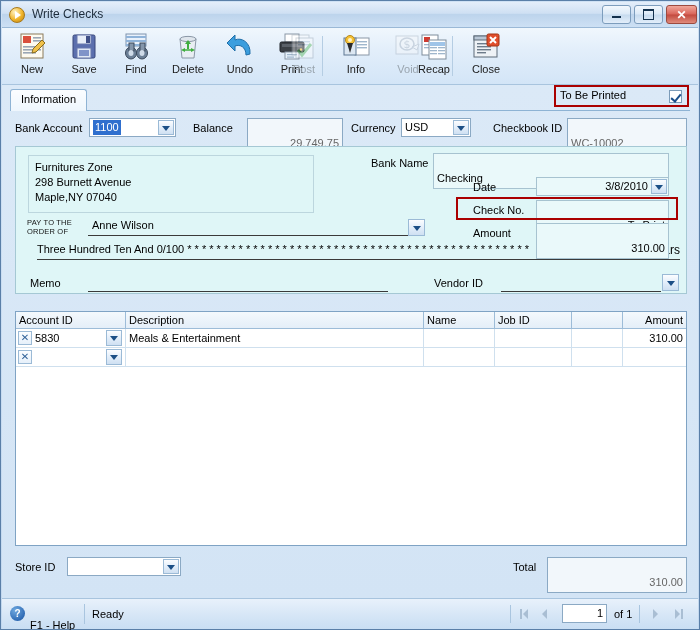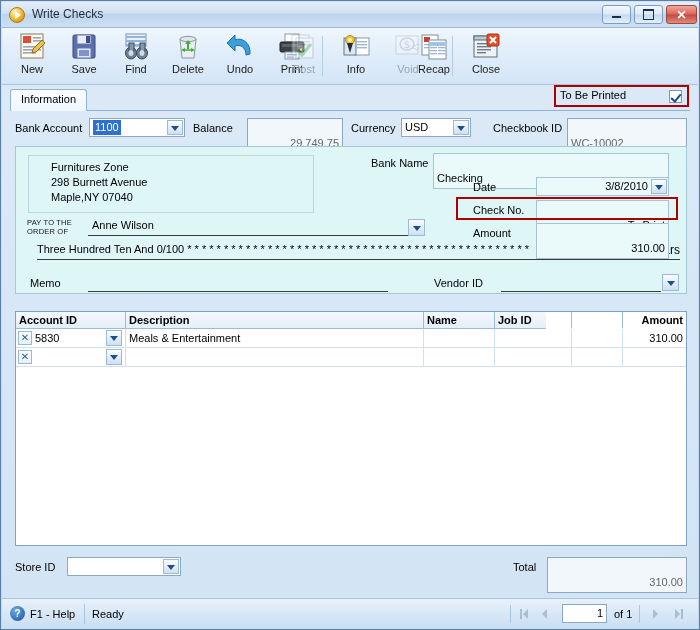--- a/index.html
+++ b/index.html
@@ -216,21 +216,21 @@
     position: absolute; left: 14px; top: 145px;
     width: 672px; height: 148px;
     background: #dff6f7;
     border: 1px solid #a5c8d4;
   }
   #payer-box {
     position: absolute; left: 12px; top: 8px;
     width: 286px; height: 58px;
     border: 1px solid #bcd6de;
     background: #dff6f7;
-    padding: 4px 22px;
+    padding: 4px 6px;
     line-height: 15px;
     font-size: 11px;
   }
   #pay-to-label {
     position: absolute; left: 11px; top: 71px;
     font-size: 7.5px; line-height: 9px; letter-spacing: .2px;
     color: #111;
   }
   #payee-line {
     position: absolute; left: 72px; top: 72px;
@@ -304,24 +304,23 @@
 
   
   #grid {
     position: absolute; left: 14px; top: 310px;
     width: 672px; height: 235px;
     background: #fff;
     border: 1px solid #7fa3c4;
   }
   #grid-head {
     position: absolute; left: 0; top: 0;
-    width: 530px; height: 17px;
+    width: 670px; height: 17px;
     background: linear-gradient(180deg,#f4f9fd 0%,#e4eef8 100%);
     border-bottom: 1px solid #9dbcd8;
-    font-weight: bold;
   }
   .gh {
     position: absolute; top: 0; height: 16px;
     font-size: 11px; line-height: 16px;
     padding: 0 3px;
     border-right: 1px solid #9dbcd8;
     overflow: hidden; white-space: nowrap;
   }
   .grow {
     position: absolute; left: 0;
@@ -371,21 +370,21 @@
     background: linear-gradient(180deg,#e8f1fb 0%,#d6e6f6 55%,#c9def3 100%);
     border-top: 1px solid #a8c4de;
   }
   #help-icon {
     position: absolute; left: 8px; top: 7px;
     width: 15px; height: 15px; border-radius: 50%;
     background: radial-gradient(circle at 35% 30%, #6fa9e0 0%, #2f6bb5 70%, #1c4d8c 100%);
     color: #fff; font-size: 10px; font-weight: bold;
     line-height: 15px; text-align: center;
   }
-  #help-text { left: 28px; top: 9px; }
+  #help-text { left: 28px; top: 20px; }
   #sb-sep1 { position: absolute; left: 82px; top: 5px; width: 1px; height: 20px; background: #a9c5df; }
   #ready-text { left: 90px; top: 9px; }
   .pg-btn {
     position: absolute; top: 7px;
     width: 17px; height: 16px;
     cursor: pointer;
     color: #3d74ab;
   }
   .pg-btn.dis { color: #a9bed3; cursor: default; }
   .pg-btn svg { display: block; margin: 3px auto; }
@@ -594,21 +593,21 @@
       <div id="tab-underline"></div>
       <div id="tab-info">Information</div>
     </div>
   </div>
 
   <div id="tobeprinted-box"></div>
   <div id="tobeprinted-label">To Be Printed</div>
   <div id="tobeprinted-check"></div>
 
   <div class="lbl" style="left:14px;top:121px">Bank Account</div>
-  <div class="combo" style="left:88px;top:117px;width:96px">
+  <div class="combo" style="left:88px;top:117px;width:87px">
     <span class="val sel">1100</span>
     <span class="arw"></span>
   </div>
 
   <div class="lbl" style="left:192px;top:121px">Balance</div>
   <div class="fld ro right" style="left:246px;top:117px;width:96px">29,749.75</div>
 
   <div class="lbl" style="left:350px;top:121px">Currency</div>
   <div class="combo" style="left:400px;top:117px;width:70px">
     <span class="val">USD</span>

